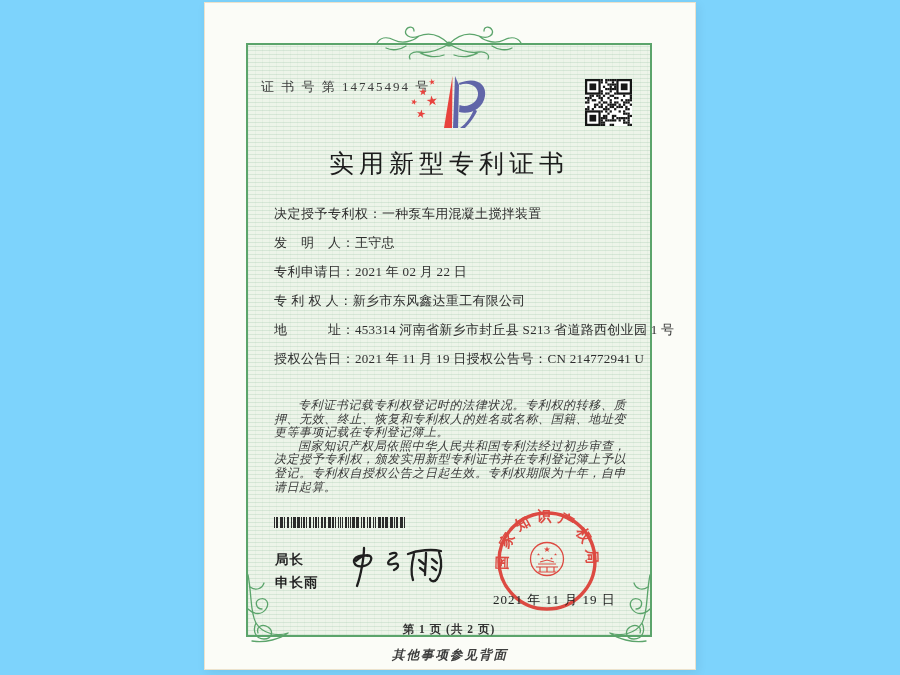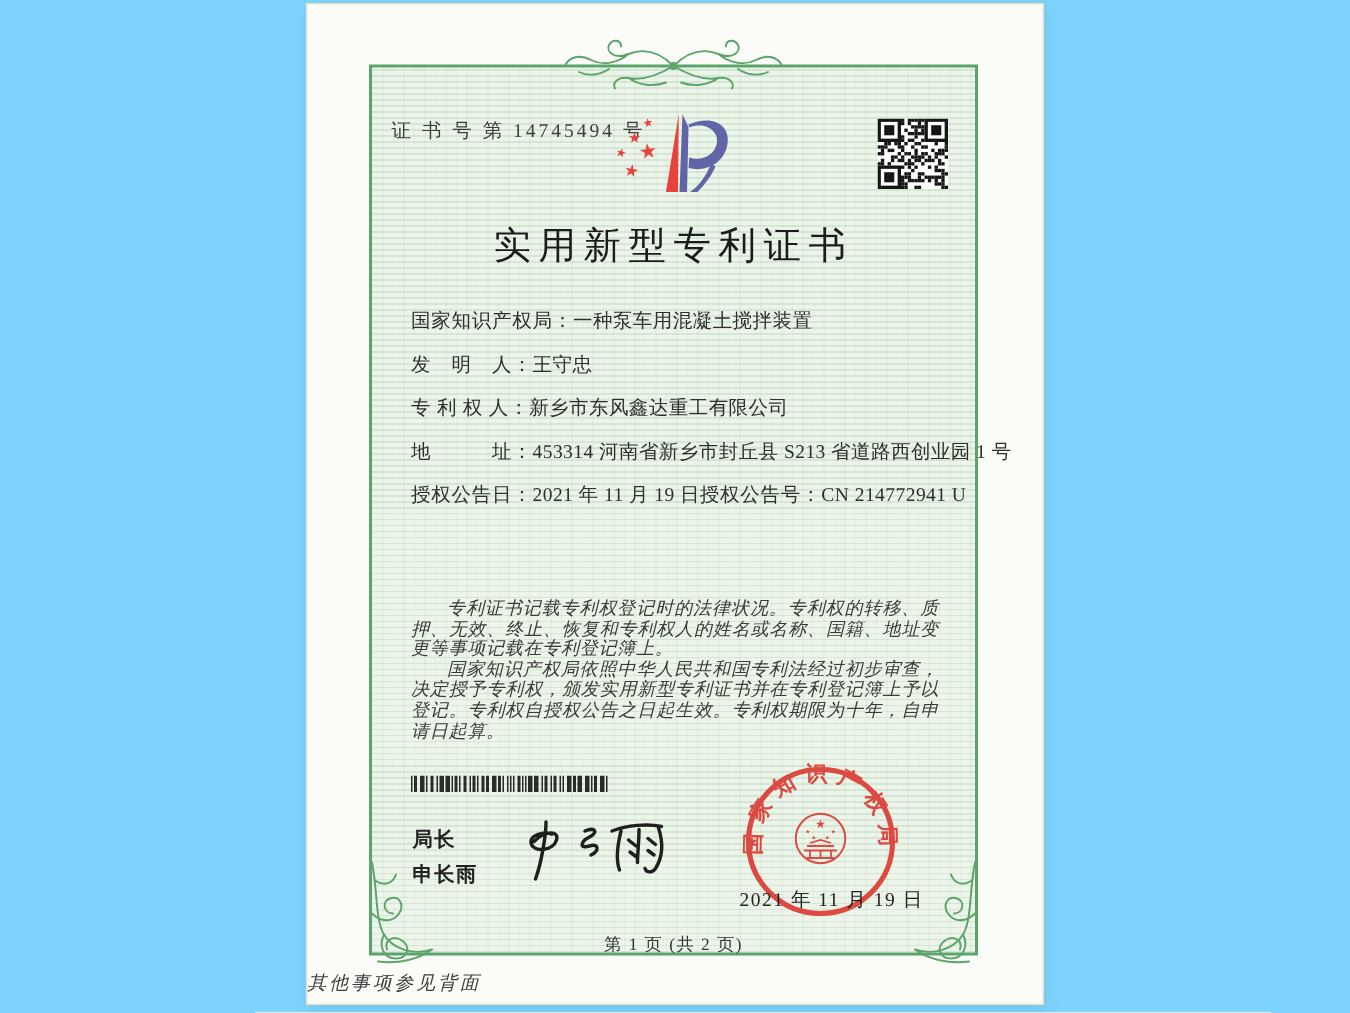--- a/index.html
+++ b/index.html
@@ -33,23 +33,23 @@
   .notice p{margin:0;text-indent:2em;}
   .barcode{position:absolute;left:26px;top:472px;width:135px;height:11px;fill:#2b2b2b;}
   .director{position:absolute;left:27px;top:503px;font-family:Liberation Serif, serif;
             font-size:13.5px;font-weight:600;color:#222;line-height:23px;letter-spacing:1px;}
   .signature{position:absolute;left:92px;top:496px;width:112px;height:48px;}
   .signature path{fill:none;stroke:#1f1f1f;stroke-width:2.3;stroke-linecap:round;stroke-linejoin:round;}
   .seal{position:absolute;left:245px;top:462px;width:108px;height:108px;opacity:.92;}
   .seal-date{position:absolute;left:245px;top:546px;width:108px;text-align:center;
              font-size:13px;color:#222;letter-spacing:1px;white-space:nowrap;}
   .page-num{position:absolute;left:0;right:0;top:577px;text-align:center;font-size:11.5px;
-            color:#333;letter-spacing:1px;}
-  .back-note{position:absolute;left:0;right:0;top:644px;font-style:italic;
-             font-size:12.5px;letter-spacing:2px;color:#3d3d3d;}
+            color:#333;letter-spacing:1px;font-weight:bold;}
+  .back-note{position:absolute;left:0;right:0;top:644px;text-align:center;font-style:italic;
+             font-size:12.5px;letter-spacing:2px;color:#3d3d3d;font-weight:bold;}
   .green-stroke{stroke:var(--frame-green,#5ba46b);fill:none;stroke-width:1.3;stroke-linecap:round;}
 </style>
 </head>
 <body>
 
 <div class="stage">
   <div class="paper">
     <div class="frame">
 
       <svg class="flourish-top" viewBox="0 0 150 40">
@@ -239,22 +239,23 @@
           <rect fill="#fff" x="30" y="2" width="10" height="10"></rect>
           <rect x="32" y="4" width="6" height="6"></rect>
           <rect x="0" y="28" width="14" height="14"></rect>
           <rect fill="#fff" x="2" y="30" width="10" height="10"></rect>
           <rect x="4" y="32" width="6" height="6"></rect>
         </svg>
 
       <h1 class="title">实用新型专利证书</h1>
 
       <div class="fields">
-        <div class="row"><span class="lab">国家知识产权局：</span><span class="val">一种泵车用混凝土搅拌装置</span></div>
+        <div class="row"><span class="lab">决定授予专利权：</span><span class="val">一种泵车用混凝土搅拌装置</span></div>
         <div class="row"><span class="lab">发　明　人：</span><span class="val">王守忠</span></div>
+        <div class="row"><span class="lab">专利申请日：</span><span class="val">2021 年 02 月 22 日</span></div>
         <div class="row"><span class="lab">专 利 权 人：</span><span class="val">新乡市东风鑫达重工有限公司</span></div>
         <div class="row"><span class="lab">地　　　址：</span><span class="val">453314 河南省新乡市封丘县 S213 省道路西创业园 1 号</span></div>
         <div class="row"><span class="lab">授权公告日：</span><span class="val">2021 年 11 月 19 日</span><span class="lab lab2">授权公告号：</span><span class="val">CN 214772941 U</span></div>
       </div>
 
       <div class="notice">
         <p>专利证书记载专利权登记时的法律状况。专利权的转移、质押、无效、终止、恢复和专利权人的姓名或名称、国籍、地址变更等事项记载在专利登记簿上。</p>
         <p>国家知识产权局依照中华人民共和国专利法经过初步审查，决定授予专利权，颁发实用新型专利证书并在专利登记簿上予以登记。专利权自授权公告之日起生效。专利权期限为十年，自申请日起算。</p>
       </div>
 

